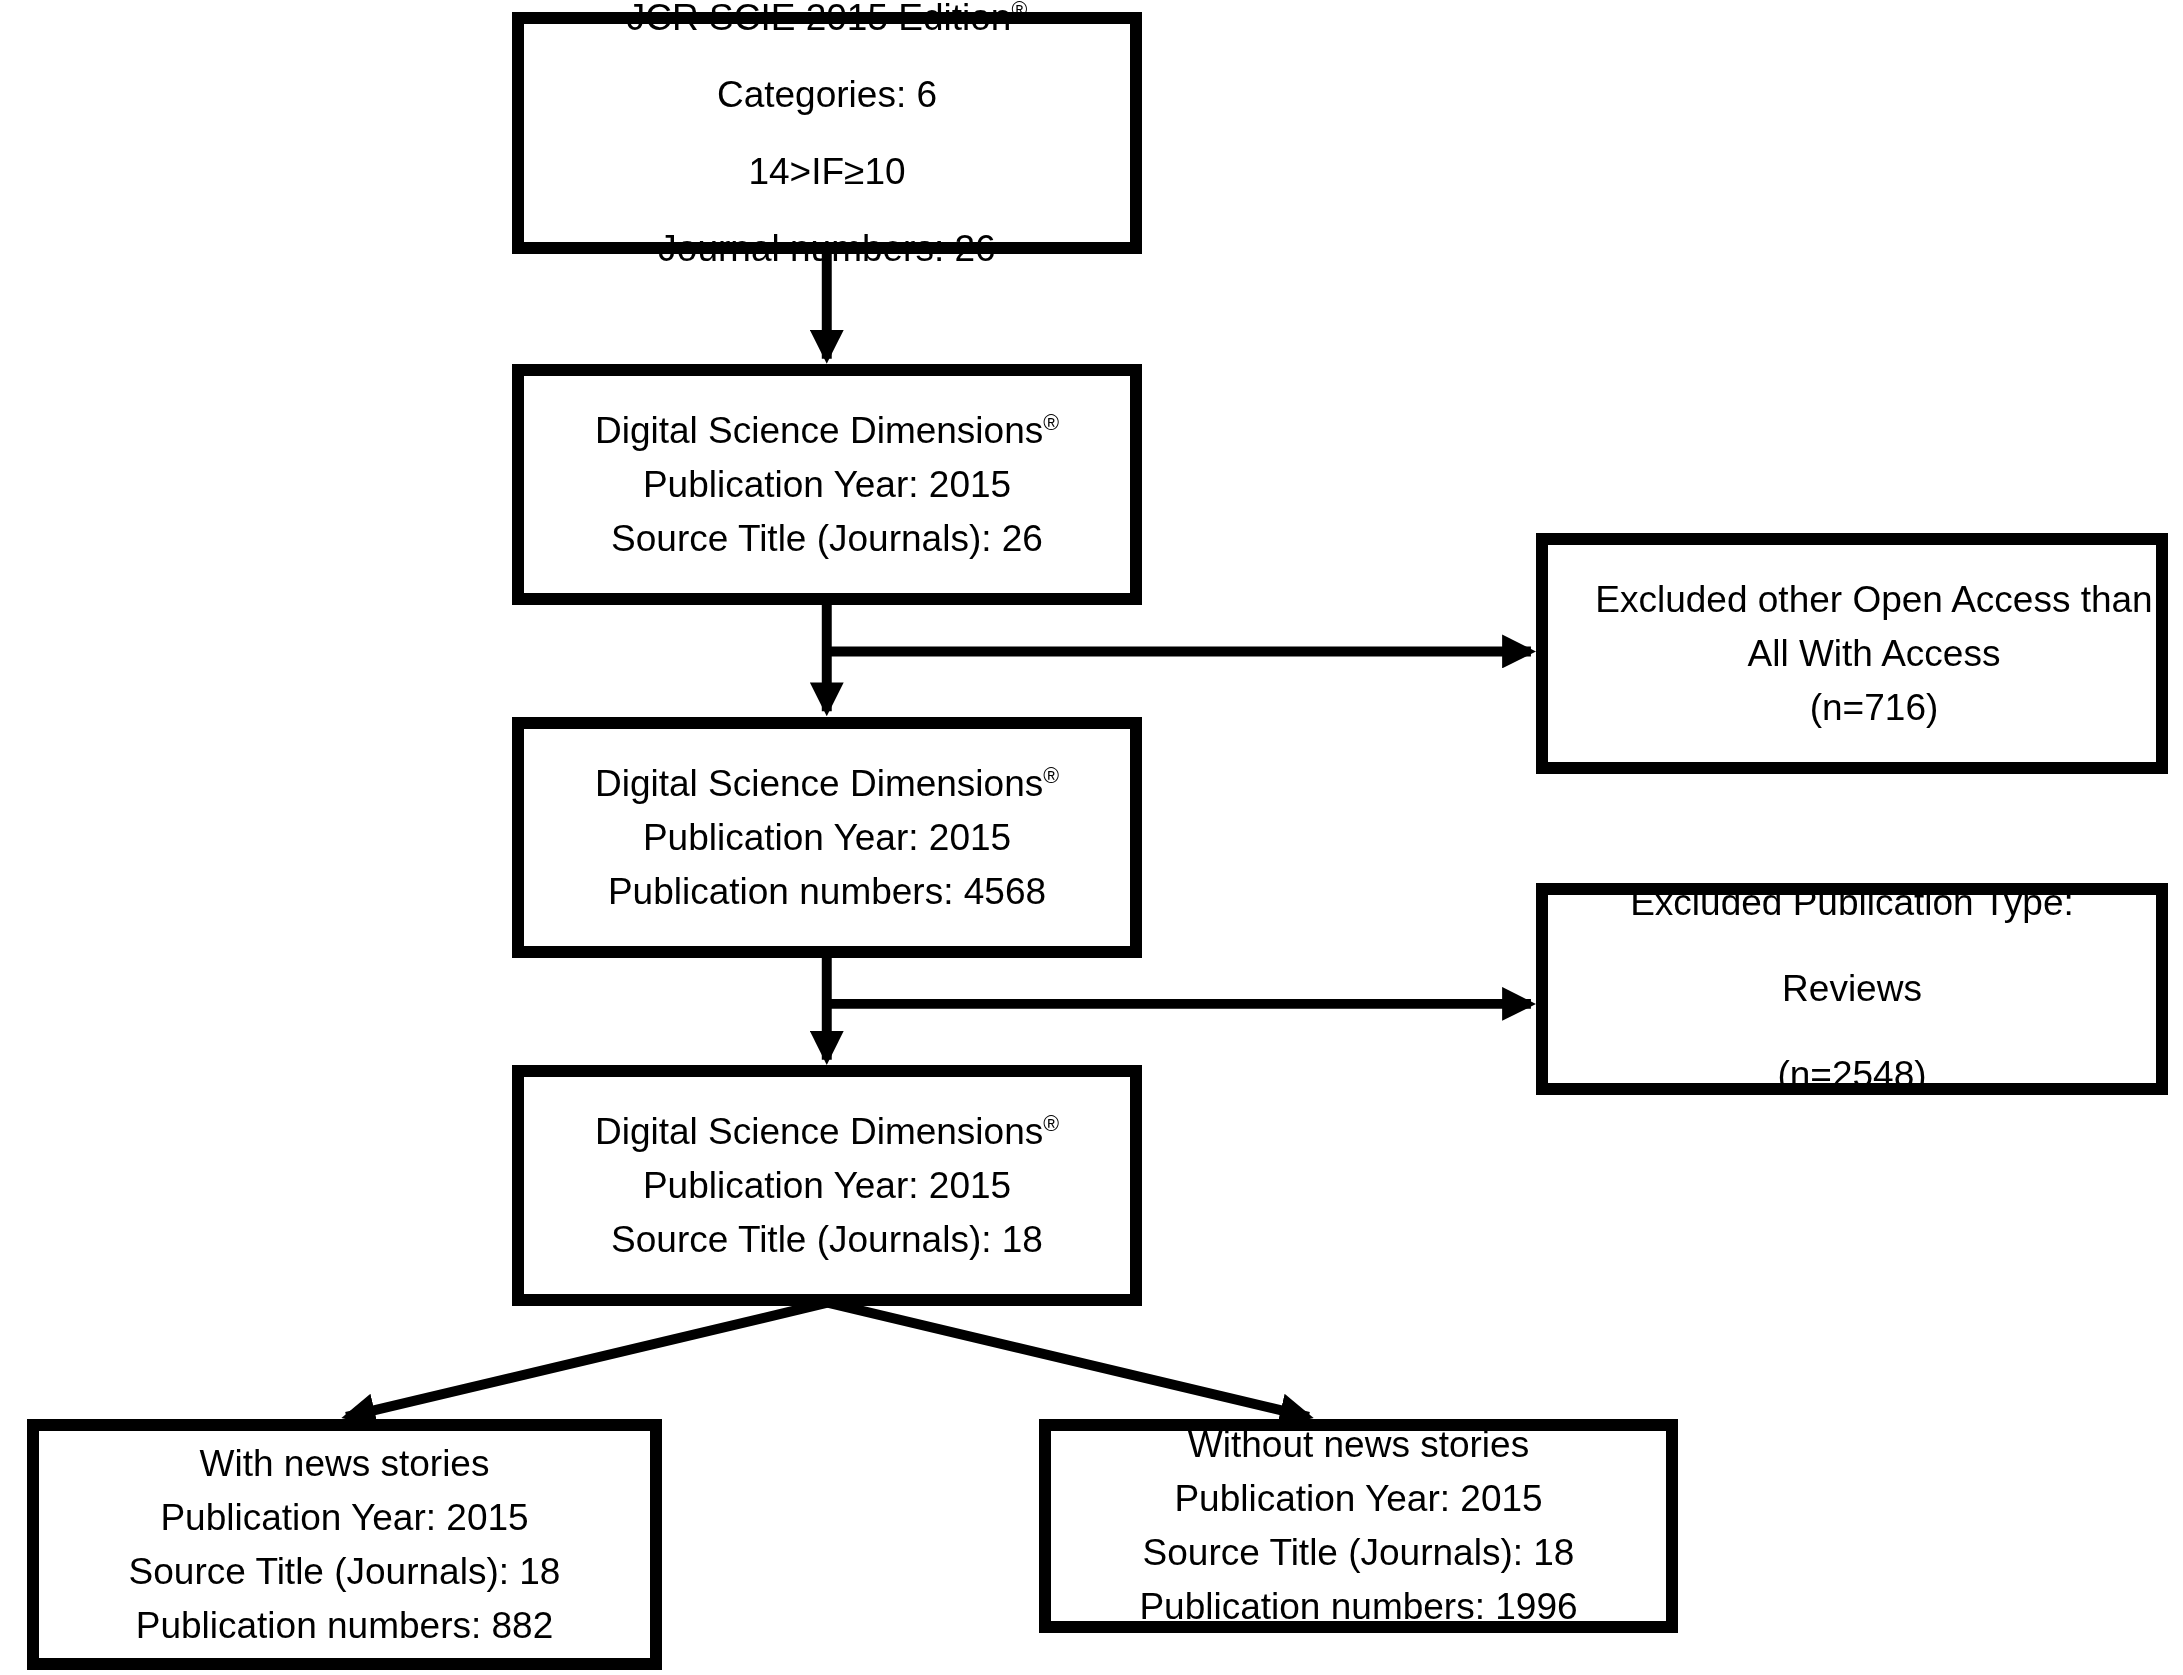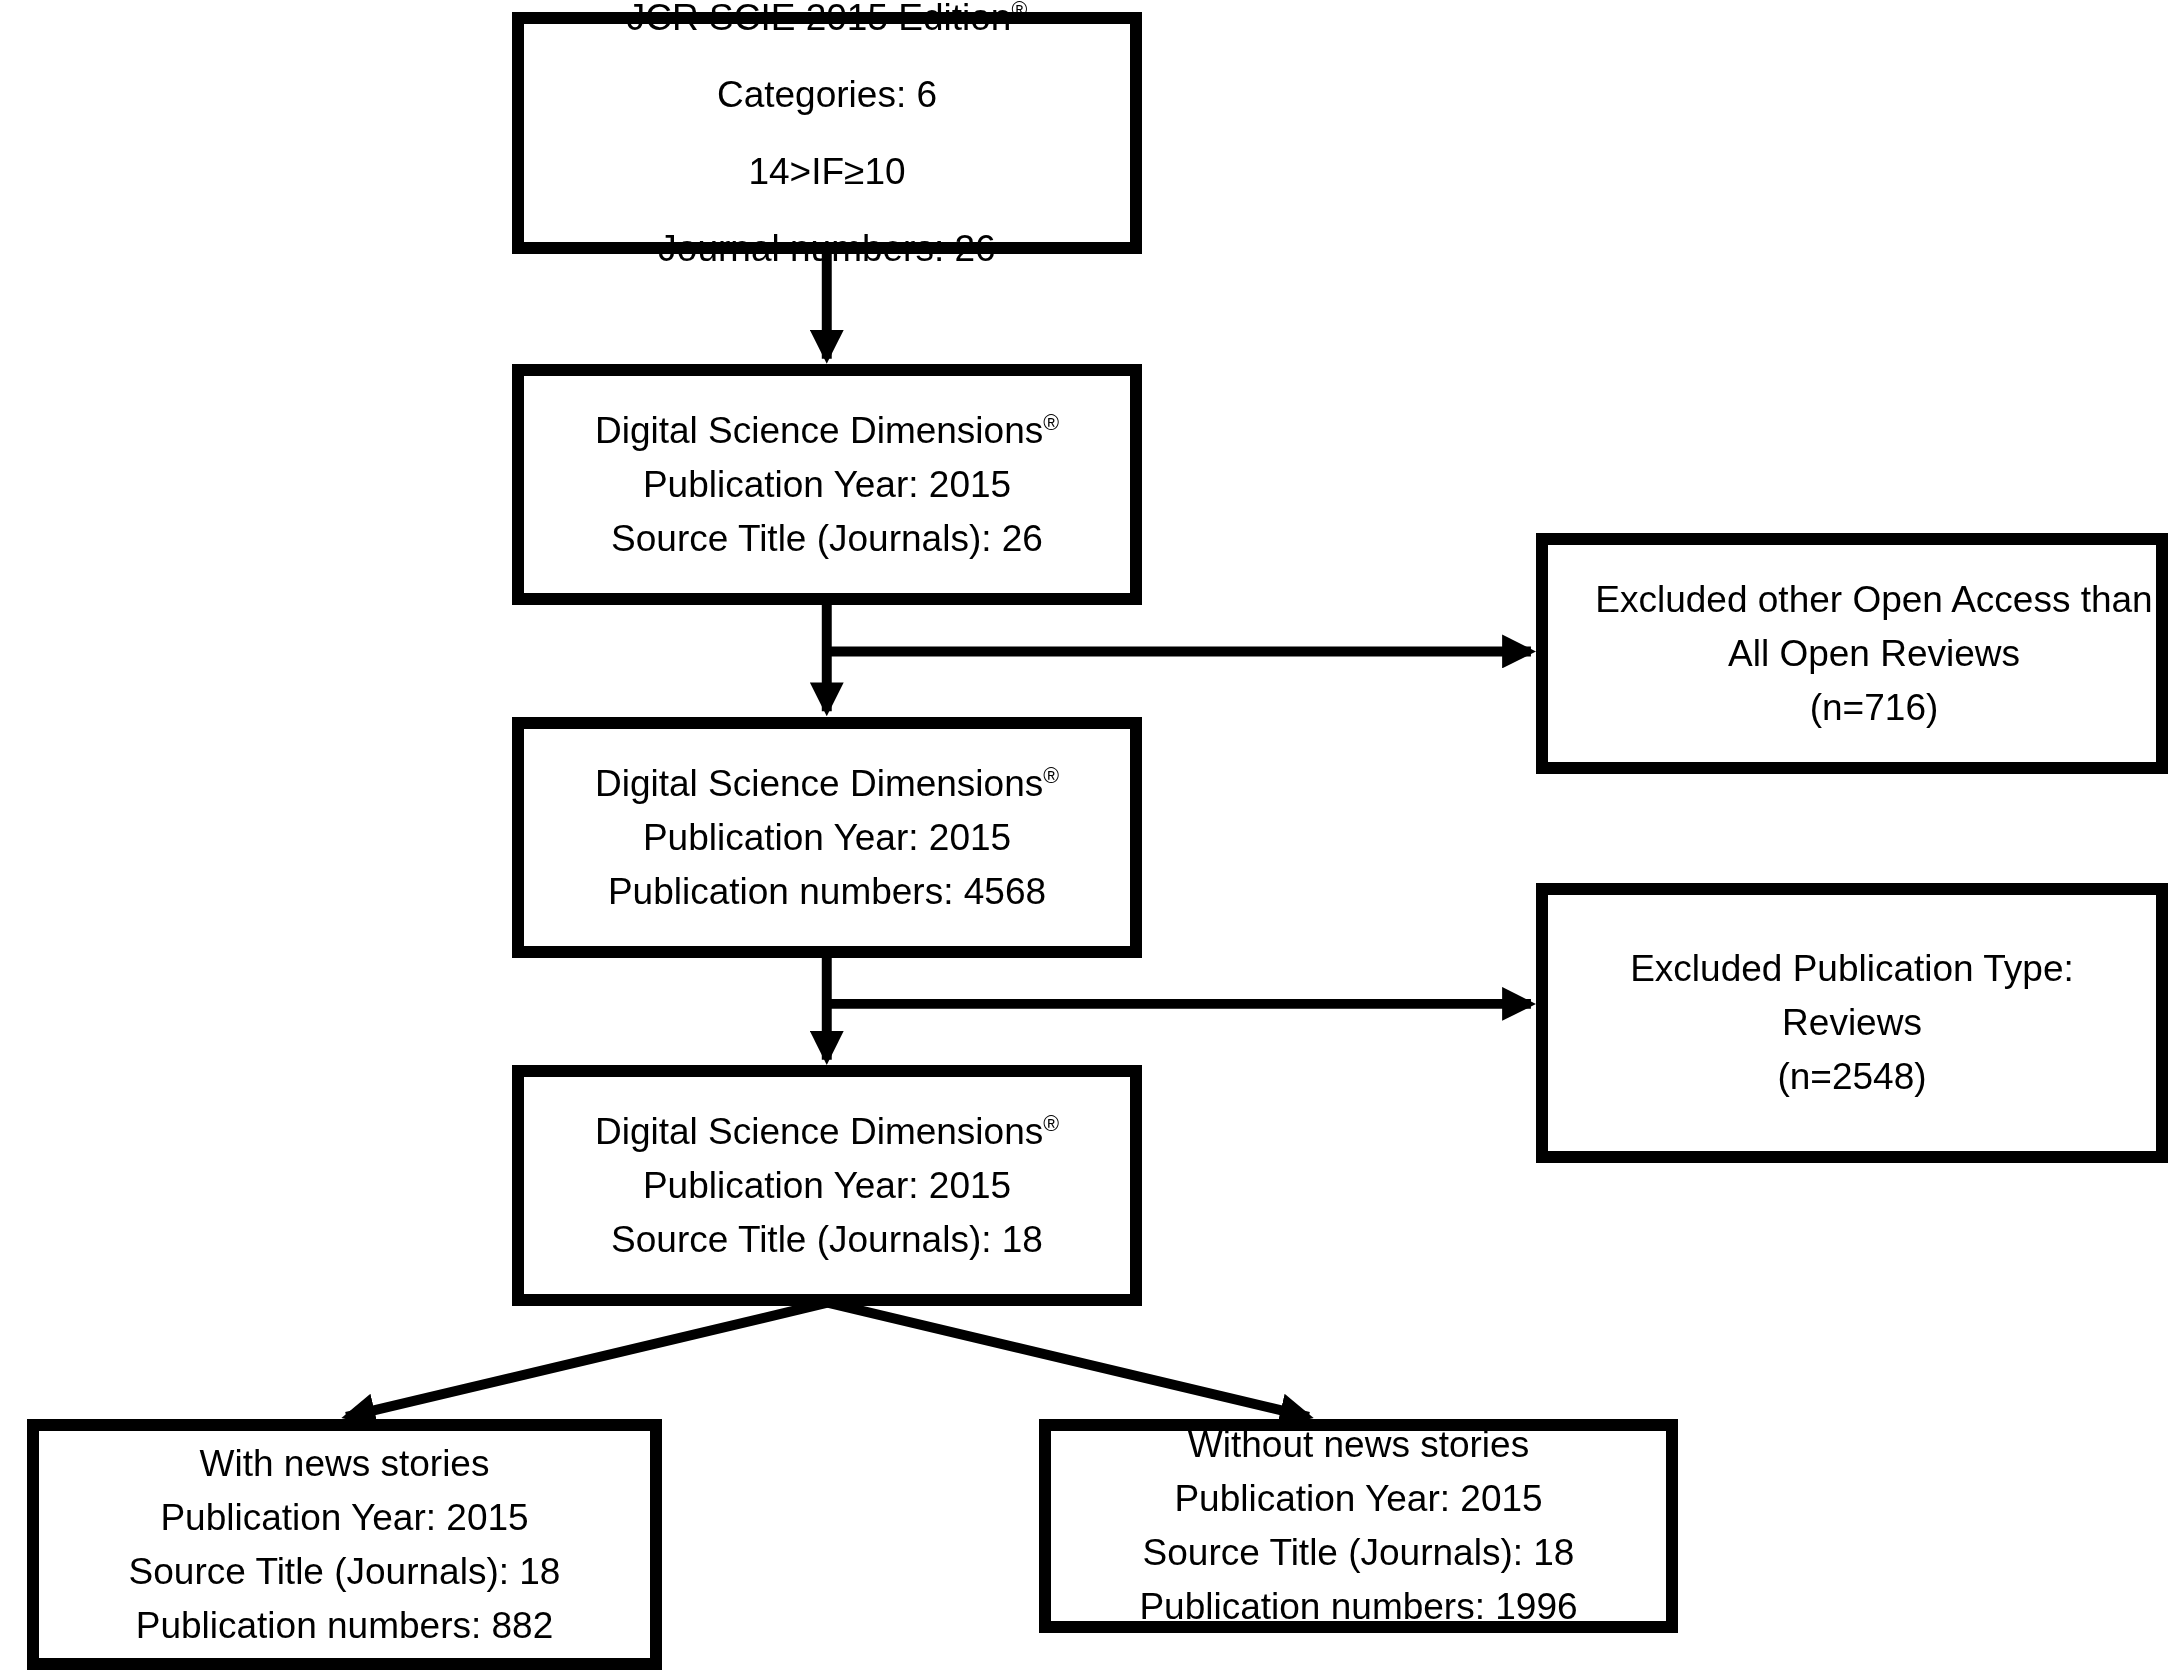--- a/index.html
+++ b/index.html
@@ -46,21 +46,21 @@
   sup.reg {
     font-size: 58%;
     vertical-align: super;
     line-height: 0;
   }
   
   #box-jcr              { left: 512px;  top: 12.3px;   width: 630px; height: 242px; gap: 23px; }
   #box-dim-initial      { left: 512px;  top: 364px;  width: 630px; height: 241px; }
   #box-excluded-oa      { left: 1536px; top: 533px;  width: 632px; height: 241px; padding-left: 44px; }
   #box-dim-no-oa        { left: 512px;  top: 717px;  width: 630px; height: 241px; }
-  #box-excluded-reviews { left: 1536px; top: 883px; width: 632px; height: 280px; }
+  #box-excluded-reviews { left: 1536px; top: 883px; width: 632px; height: 212px; gap: 32px; }
   #box-dim-final        { left: 512px;  top: 1065px; width: 630px; height: 241px; }
   #box-with-news        { left: 27px;   top: 1419px; width: 635px; height: 251px; }
   #box-without-news     { left: 1039px; top: 1419px; width: 639px; height: 214px; }
 </style>
 </head>
 <body>
 
 <div class="canvas">
 
   <svg class="arrows" viewBox="0 0 2849 2187" xmlns="http://www.w3.org/2000/svg" aria-hidden="true">
@@ -86,21 +86,21 @@
   </div>
 
   <div class="box" id="box-dim-initial">
     <span class="line">Digital Science Dimensions<sup class="reg">®</sup></span>
     <span class="line">Publication Year: 2015</span>
     <span class="line">Source Title (Journals): 26</span>
   </div>
 
   <div class="box" id="box-excluded-oa">
     <span class="line">Excluded other Open Access than</span>
-    <span class="line">All Open Reviews</span>
+    <span class="line">All With Access</span>
     <span class="line">(n=716)</span>
   </div>
 
   <div class="box" id="box-dim-no-oa">
     <span class="line">Digital Science Dimensions<sup class="reg">®</sup></span>
     <span class="line">Publication Year: 2015</span>
     <span class="line">Publication numbers: 4568</span>
   </div>
 
   <div class="box" id="box-excluded-reviews">

